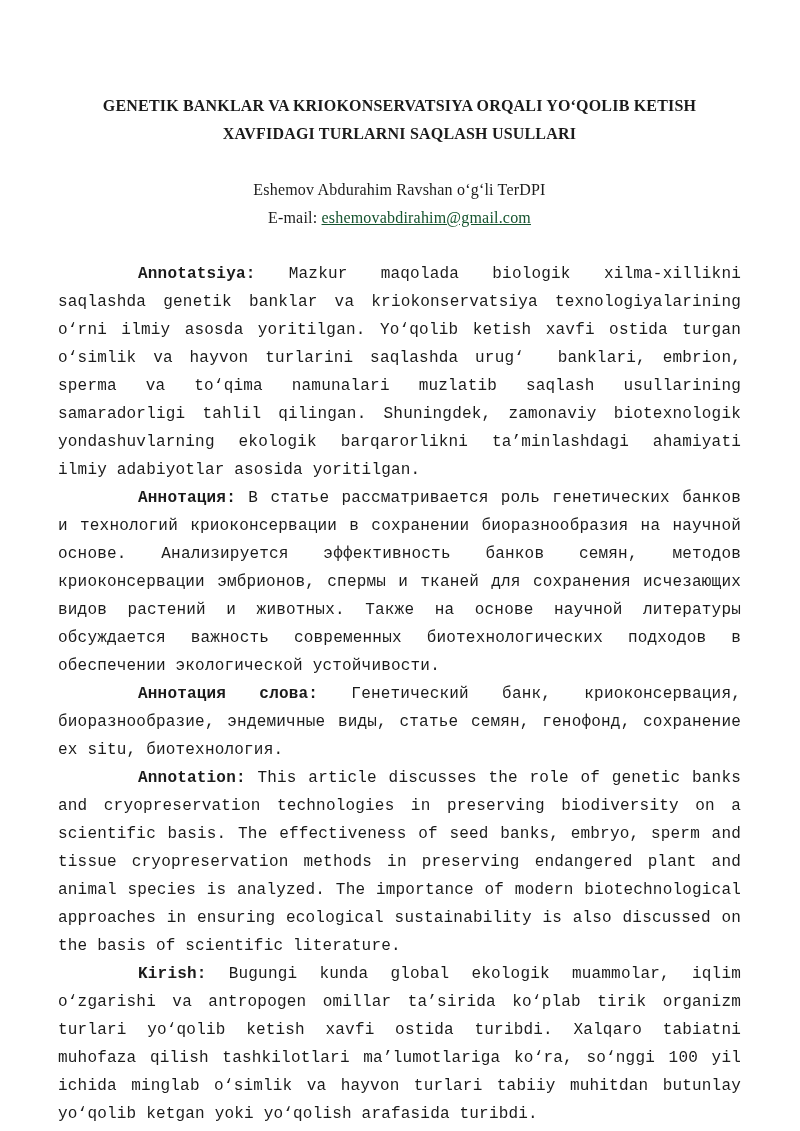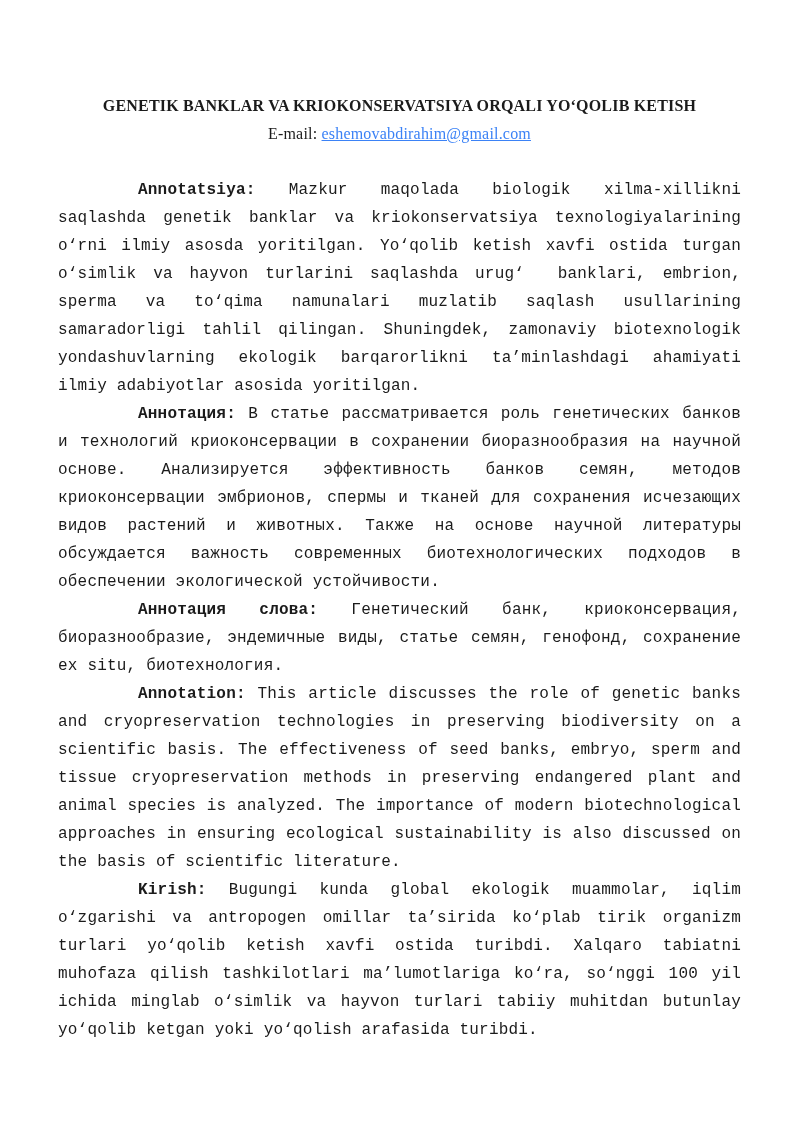--- a/index.html
+++ b/index.html
@@ -48,24 +48,26 @@
   .para b {
     font-weight: bold;
   }
 </style>
 </head>
 <body>
 
 <div class="page">
   <div class="title">
     <div>GENETIK BANKLAR VA KRIOKONSERVATSIYA ORQALI YO‘QOLIB KETISH</div>
+    <div>XAVFIDAGI TURLARNI SAQLASH USULLARI</div>
   </div>
 
+  <div class="author-line">Eshemov Abdurahim Ravshan o‘g‘li TerDPI</div>
 
-  <div class="email-line"><span>E-mail: </span><a href="#" style="color: #3b82f6;">eshemovabdirahim@gmail.com</a></div>
+  <div class="email-line"><span>E-mail: </span><a href="#" style="color: #14532d;">eshemovabdirahim@gmail.com</a></div>
 
   <div class="body-paragraphs" id="paragraphs">
       <p class="para"><b>Annotatsiya:</b><span> Mazkur maqolada biologik xilma-xillikni saqlashda genetik banklar va kriokonservatsiya texnologiyalarining o‘rni ilmiy asosda yoritilgan. Yo‘qolib ketish xavfi ostida turgan o‘simlik va hayvon turlarini saqlashda urug‘&nbsp; banklari, embrion, sperma va to‘qima namunalari muzlatib saqlash usullarining samaradorligi tahlil qilingan. Shuningdek, zamonaviy biotexnologik yondashuvlarning ekologik barqarorlikni ta’minlashdagi ahamiyati ilmiy adabiyotlar asosida yoritilgan.</span></p>
       <p class="para"><b>Аннотация:</b><span> В статье рассматривается роль генетических банков и технологий криоконсервации в сохранении биоразнообразия на научной основе. Анализируется эффективность банков семян, методов криоконсервации эмбрионов, спермы и тканей для сохранения исчезающих видов растений и животных. Также на основе научной литературы обсуждается важность современных биотехнологических подходов в обеспечении экологической устойчивости.</span></p>
       <p class="para"><b>Аннотация слова:</b><span> Генетический банк, криоконсервация, биоразнообразие, эндемичные виды, статье семян, генофонд, сохранение ex situ, биотехнология.</span></p>
       <p class="para"><b>Annotation:</b><span> This article discusses the role of genetic banks and cryopreservation technologies in preserving biodiversity on a scientific basis. The effectiveness of seed banks, embryo, sperm and tissue cryopreservation methods in preserving endangered plant and animal species is analyzed. The importance of modern biotechnological approaches in ensuring ecological sustainability is also discussed on the basis of scientific literature.</span></p>
       <p class="para"><b>Kirish:</b><span> Bugungi kunda global ekologik muammolar, iqlim o‘zgarishi va antropogen omillar ta’sirida ko‘plab tirik organizm turlari yo‘qolib ketish xavfi ostida turibdi. Xalqaro tabiatni muhofaza qilish tashkilotlari ma’lumotlariga ko‘ra, so‘nggi 100 yil ichida minglab o‘simlik va hayvon turlari tabiiy muhitdan butunlay yo‘qolib ketgan yoki yo‘qolish arafasida turibdi.</span></p>
     </div>
 </div>
 

